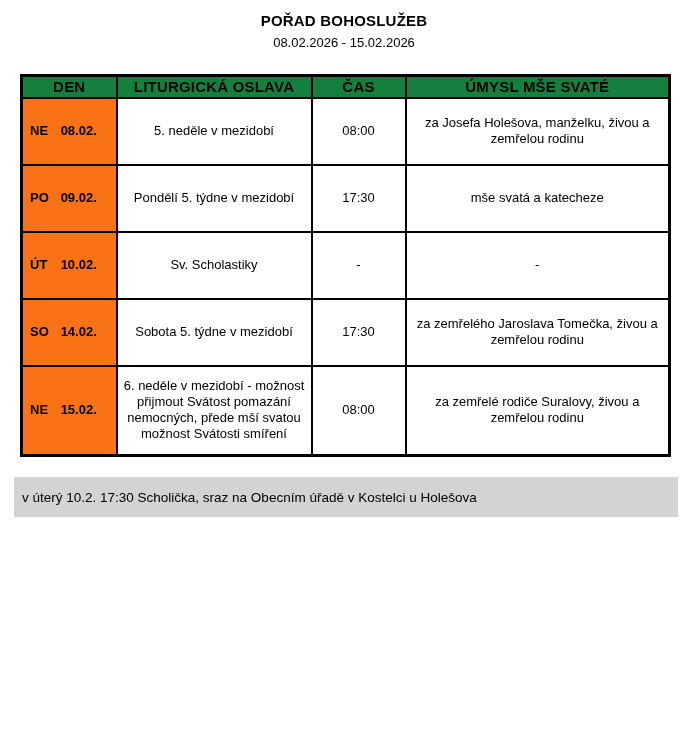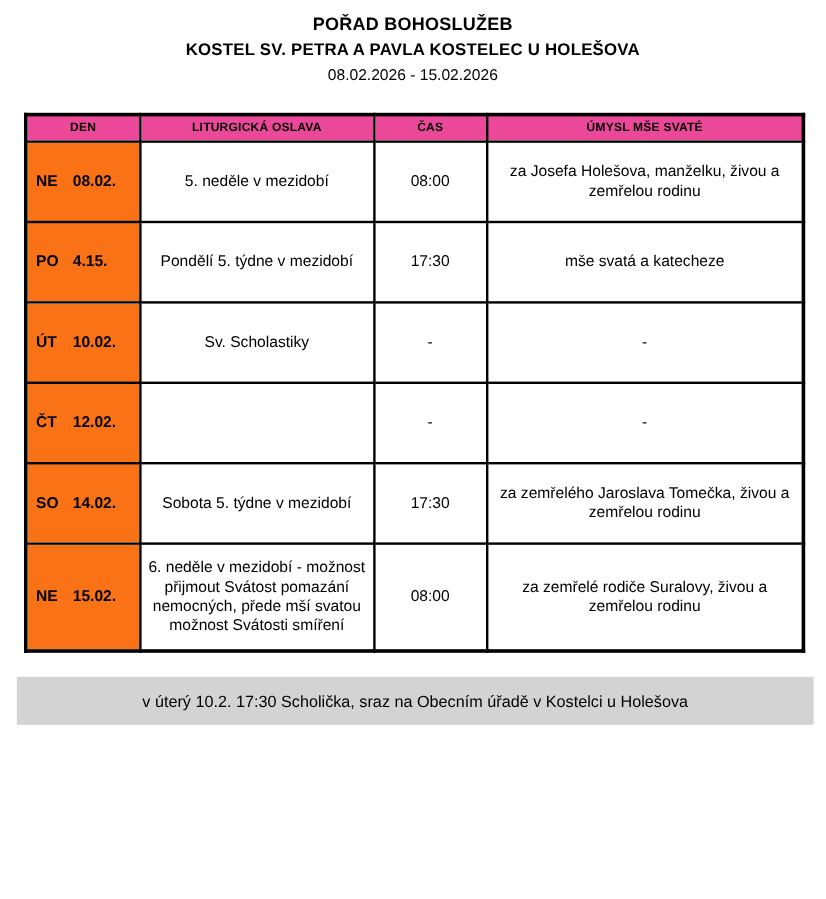--- a/index.html
+++ b/index.html
@@ -47,22 +47,22 @@
   }
   .schedule th,
   .schedule td {
     border: 2px solid #000000;
     overflow: hidden;
   }
   .schedule thead tr {
     height: 22px;
   }
   .schedule th {
-    background: #ec4899;
-    font-size: 10px;
+    background: #15803d;
+    font-size: 15px;
     font-weight: bold;
     text-align: center;
     padding: 0;
     letter-spacing: 0.2px;
   }
   .schedule tbody tr {
     height: 67px;
   }
   .schedule tbody tr.row-tall {
     height: 90px;
@@ -93,31 +93,29 @@
   .footer-bar {
     margin: 20px 0 0 14px;
     width: 664px;
     height: 40px;
     background: #d3d3d3;
     box-sizing: border-box;
     display: flex;
     align-items: center;
     padding: 0 8px;
     font-size: 13.5px;
-    justify-content: center;
   }
 </style>
 </head>
 <body>
 
 <div class="page">
 
   <div class="doc-header">
     <div class="doc-title">POŘAD BOHOSLUŽEB</div>
-    <div class="doc-subtitle">KOSTEL SV. PETRA A PAVLA KOSTELEC U HOLEŠOVA</div>
     <div class="doc-daterange">08.02.2026 - 15.02.2026</div>
   </div>
 
   <table class="schedule">
     <colgroup>
       <col style="width:95px">
       <col style="width:195px">
       <col style="width:94px">
       <col style="width:264px">
     </colgroup>
@@ -135,41 +133,32 @@
           <span class="day-abbr">NE</span>
           <span>08.02.</span>
         </td>
         <td class="celebration-cell">5. neděle v mezidobí</td>
         <td class="time-cell">08:00</td>
         <td class="intention-cell">za Josefa Holešova, manželku, živou a zemřelou rodinu</td>
       </tr>
       <tr>
         <td class="day-cell">
           <span class="day-abbr">PO</span>
-          <span>4.15.</span>
+          <span>09.02.</span>
         </td>
         <td class="celebration-cell">Pondělí 5. týdne v mezidobí</td>
         <td class="time-cell">17:30</td>
         <td class="intention-cell">mše svatá a katecheze</td>
       </tr>
       <tr>
         <td class="day-cell">
           <span class="day-abbr">ÚT</span>
           <span>10.02.</span>
         </td>
         <td class="celebration-cell">Sv. Scholastiky</td>
-        <td class="time-cell">-</td>
-        <td class="intention-cell">-</td>
-      </tr>
-      <tr>
-        <td class="day-cell">
-          <span class="day-abbr">ČT</span>
-          <span>12.02.</span>
-        </td>
-        <td class="celebration-cell"></td>
         <td class="time-cell">-</td>
         <td class="intention-cell">-</td>
       </tr>
       <tr>
         <td class="day-cell">
           <span class="day-abbr">SO</span>
           <span>14.02.</span>
         </td>
         <td class="celebration-cell">Sobota 5. týdne v mezidobí</td>
         <td class="time-cell">17:30</td>

